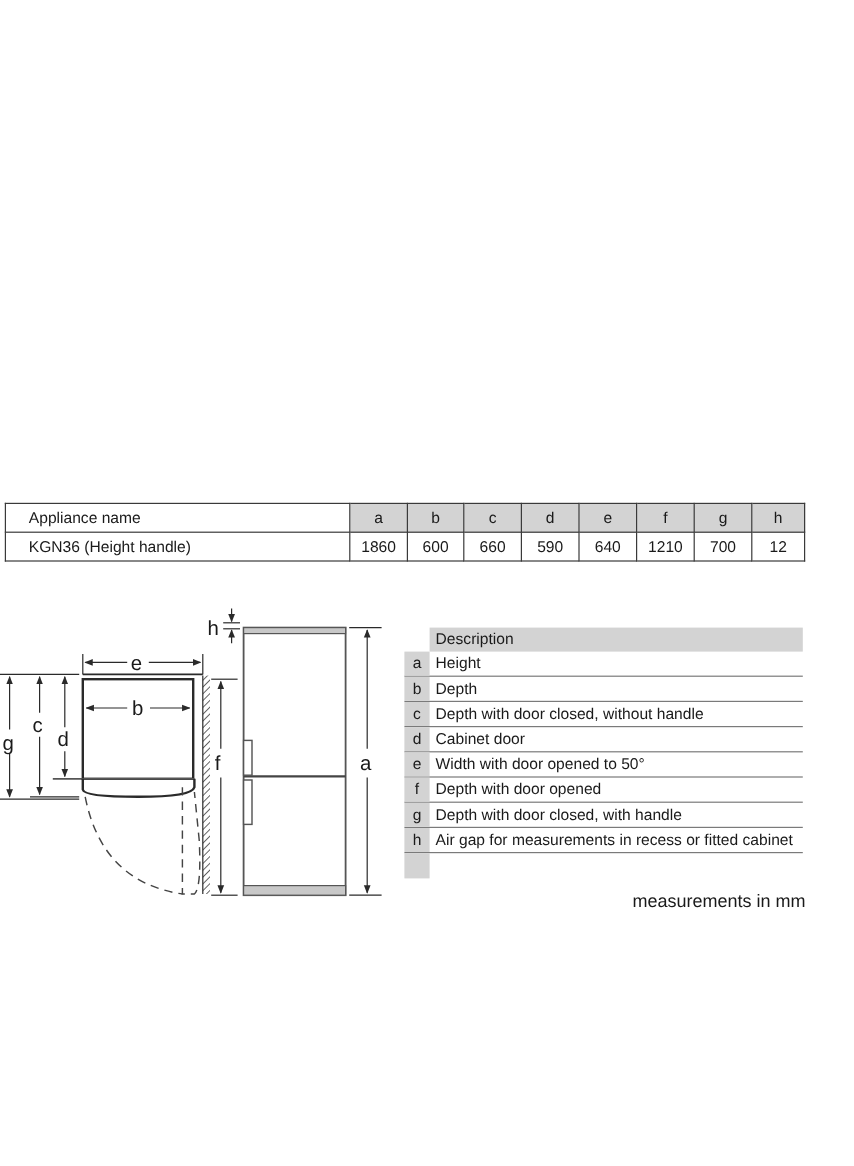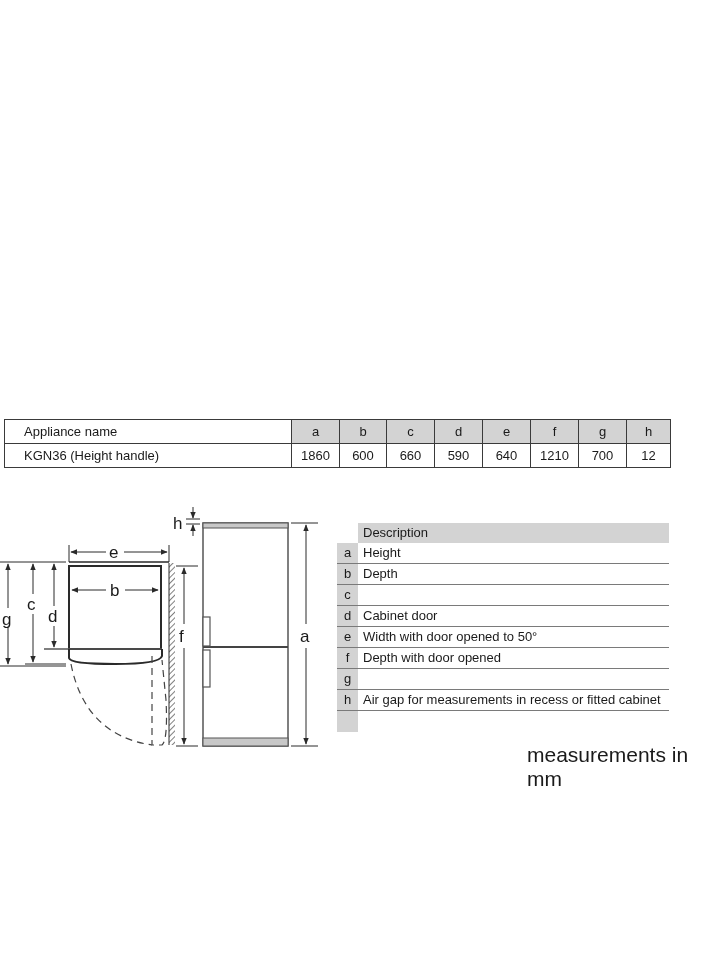--- a/index.html
+++ b/index.html
@@ -21,21 +21,21 @@
   
   .legend { position:absolute; left:337px; top:523px; width:332px; font-size:13px; }
   .legend .lhead { margin-left:21px; background:#d3d3d3; height:20px; line-height:20px;
                    padding-left:5px; }
   .legend .lrow { display:flex; height:20px; line-height:20px; border-bottom:1px solid #7a7a7a; }
   .legend .lrow:last-of-type { border-bottom:none; }
   .legend .key { width:21px; background:#d3d3d3; text-align:center; flex:none; }
   .legend .desc { padding-left:5px; }
   .legend .tail { width:21px; height:21px; background:#d3d3d3; }
 
-  .units { position:absolute; left:527px; top:743px; font-size:21px; }
+  .units { position:absolute; left:527px; top:743px; font-size:15px; }
 
   svg.drawing { position:absolute; left:0; top:500px; }
   .lbl { font-family:"Liberation Sans", sans-serif; font-size:17px; fill:#1a1a1a; }
 </style>
 </head>
 <body>
 
 <table class="dim-table">
   <tbody>
       <tr class="head">
@@ -148,35 +148,37 @@
   <div class="lrow">
     <span class="key">a</span>
     <span class="desc">Height</span>
   </div>
   <div class="lrow">
     <span class="key">b</span>
     <span class="desc">Depth</span>
   </div>
   <div class="lrow">
     <span class="key">c</span>
+    <span class="desc">Depth with door closed, without handle</span>
   </div>
   <div class="lrow">
     <span class="key">d</span>
     <span class="desc">Cabinet door</span>
   </div>
   <div class="lrow">
     <span class="key">e</span>
     <span class="desc">Width with door opened to 50°</span>
   </div>
   <div class="lrow">
     <span class="key">f</span>
     <span class="desc">Depth with door opened</span>
   </div>
   <div class="lrow">
     <span class="key">g</span>
+    <span class="desc">Depth with door closed, with handle</span>
   </div>
   <div class="lrow">
     <span class="key">h</span>
     <span class="desc">Air gap for measurements in recess or fitted cabinet</span>
   </div>
   <div class="tail"></div>
 </div>
 
 <div class="units">measurements in mm</div>
 

